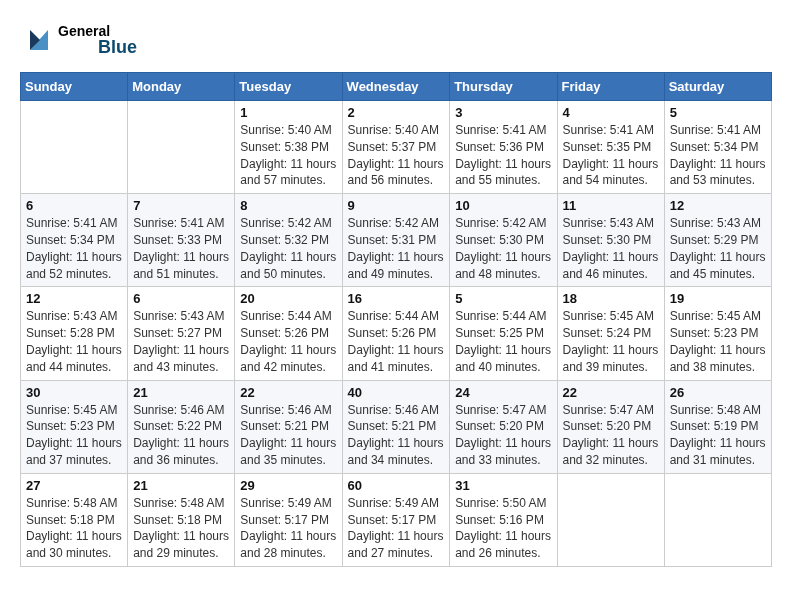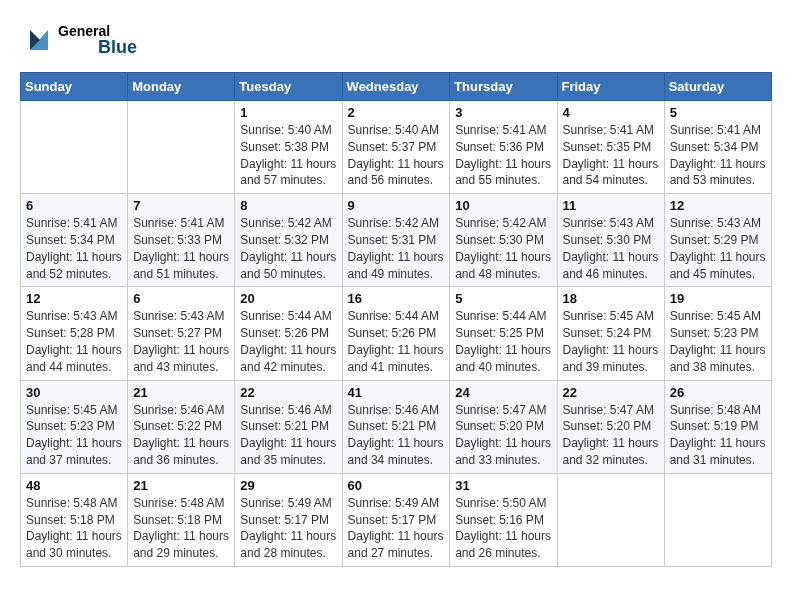--- a/index.html
+++ b/index.html
@@ -214,39 +214,39 @@
           </td>
           <td>
             <span class="day-num">21</span>
             <div class="day-info">Sunrise: 5:46 AM<br>Sunset: 5:22 PM<br>Daylight: 11 hours<br>and 36 minutes.</div>
           </td>
           <td>
             <span class="day-num">22</span>
             <div class="day-info">Sunrise: 5:46 AM<br>Sunset: 5:21 PM<br>Daylight: 11 hours<br>and 35 minutes.</div>
           </td>
           <td>
-            <span class="day-num">41</span>
+            <span class="day-num">40</span>
             <div class="day-info">Sunrise: 5:46 AM<br>Sunset: 5:21 PM<br>Daylight: 11 hours<br>and 34 minutes.</div>
           </td>
           <td>
             <span class="day-num">24</span>
             <div class="day-info">Sunrise: 5:47 AM<br>Sunset: 5:20 PM<br>Daylight: 11 hours<br>and 33 minutes.</div>
           </td>
           <td>
             <span class="day-num">22</span>
             <div class="day-info">Sunrise: 5:47 AM<br>Sunset: 5:20 PM<br>Daylight: 11 hours<br>and 32 minutes.</div>
           </td>
           <td>
             <span class="day-num">26</span>
             <div class="day-info">Sunrise: 5:48 AM<br>Sunset: 5:19 PM<br>Daylight: 11 hours<br>and 31 minutes.</div>
           </td>
         </tr>
         <tr>
           <td>
-            <span class="day-num">48</span>
+            <span class="day-num">27</span>
             <div class="day-info">Sunrise: 5:48 AM<br>Sunset: 5:18 PM<br>Daylight: 11 hours<br>and 30 minutes.</div>
           </td>
           <td>
             <span class="day-num">21</span>
             <div class="day-info">Sunrise: 5:48 AM<br>Sunset: 5:18 PM<br>Daylight: 11 hours<br>and 29 minutes.</div>
           </td>
           <td>
             <span class="day-num">29</span>
             <div class="day-info">Sunrise: 5:49 AM<br>Sunset: 5:17 PM<br>Daylight: 11 hours<br>and 28 minutes.</div>
           </td>

